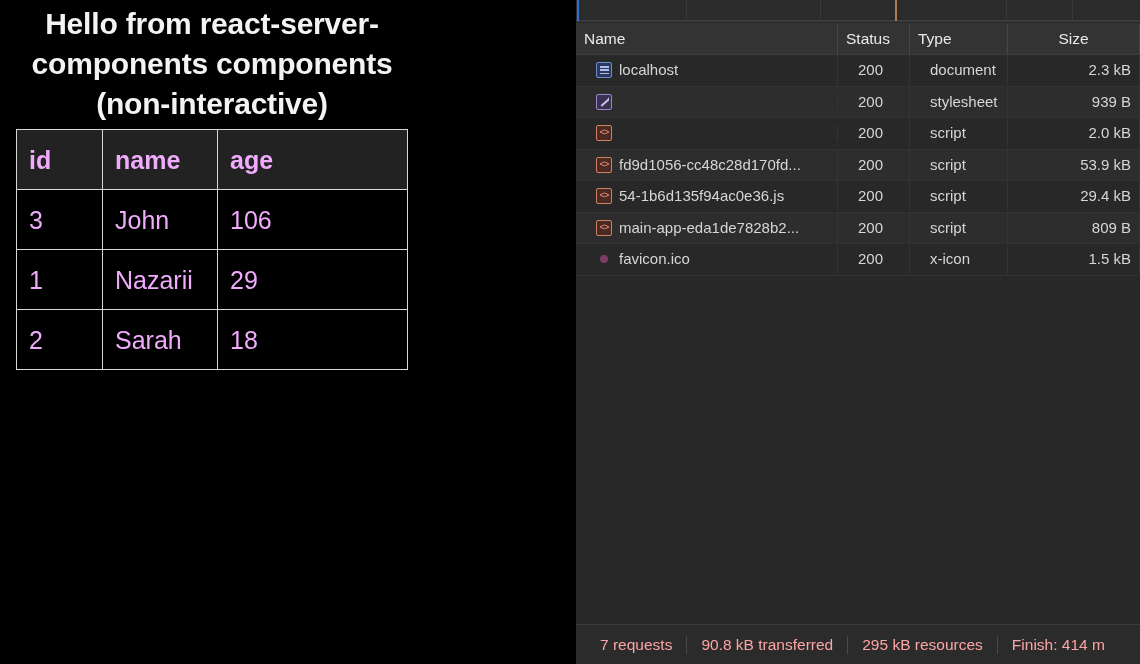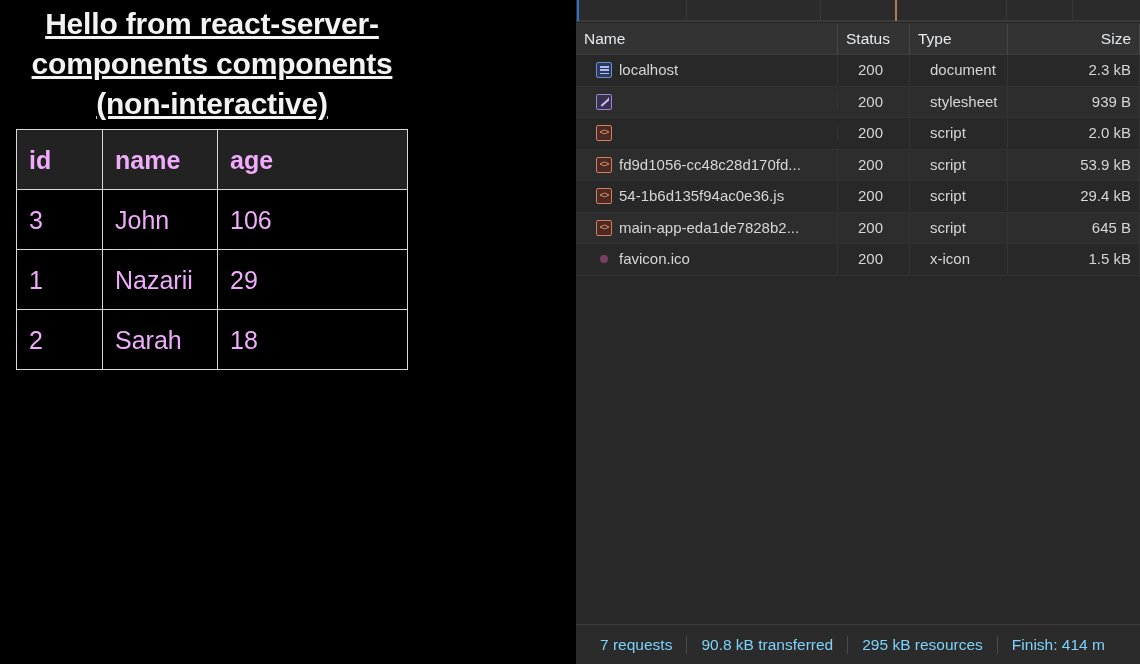--- a/index.html
+++ b/index.html
@@ -20,21 +20,20 @@
   }
   #page-heading {
     position: absolute;
     left: 16px; top: 4px; width: 392px;
     text-align: center;
     color: #f3f3f3;
     font-size: 30px;
     font-weight: bold;
     line-height: 1.33;
     letter-spacing: -0.2px;
-    text-decoration: underline;
   }
   #data-table {
     position: absolute;
     left: 16px; top: 129px;
     width: 392px;
     border-collapse: collapse;
     table-layout: fixed;
   }
   #data-table th, #data-table td {
     border: 1px solid #d8d8d8;
@@ -197,21 +196,21 @@
     height: 40px;
     background: #2b2b2b;
     border-top: 1px solid #3c3c3c;
     display: flex;
     align-items: center;
     padding-left: 10px;
     white-space: nowrap;
     overflow: hidden;
   }
   #status-bar .stat {
-    color: #7dd3fc;
+    color: #fca5a5;
     font-size: 15.5px;
     padding: 0 14px;
   }
   #status-bar .sep {
     width: 1px; height: 18px;
     background: #4a4a4a;
     flex: 0 0 1px;
   }
 </style>
 </head>
@@ -267,21 +266,21 @@
         <div class="ov-mark" style="left: 1px; background: rgb(47, 111, 208);"></div>
         <div class="ov-mark" style="left: 319px; background: rgb(176, 122, 74);"></div>
       </div>
 
     <div id="net-table">
 
       <div class="net-row net-head">
         <div class="cell c-name">Name</div>
         <div class="cell c-status">Status</div>
         <div class="cell c-type">Type</div>
-        <div class="cell c-size" style="text-align:right">Size</div>
+        <div class="cell c-size" style="text-align:center">Size</div>
         <div class="cell filler"></div>
       </div>
 
       <div class="net-body" id="net-body">
           <div class="net-row">
             <div class="cell c-name cell-div">
               <span class="ricon doc"></span>
               <span>localhost</span>
             </div>
             <div class="cell c-status cell-div">200</div>
@@ -327,21 +326,21 @@
             <div class="cell c-size cell-div">29.4 kB</div>
             <div class="cell filler"></div>
           </div>
           <div class="net-row alt">
             <div class="cell c-name cell-div">
               <span class="ricon js"></span>
               <span>main-app-eda1de7828b2...</span>
             </div>
             <div class="cell c-status cell-div">200</div>
             <div class="cell c-type cell-div">script</div>
-            <div class="cell c-size cell-div">645 B</div>
+            <div class="cell c-size cell-div">809 B</div>
             <div class="cell filler"></div>
           </div>
           <div class="net-row">
             <div class="cell c-name cell-div">
               <span class="ricon ico"></span>
               <span>favicon.ico</span>
             </div>
             <div class="cell c-status cell-div">200</div>
             <div class="cell c-type cell-div">x-icon</div>
             <div class="cell c-size cell-div">1.5 kB</div>

